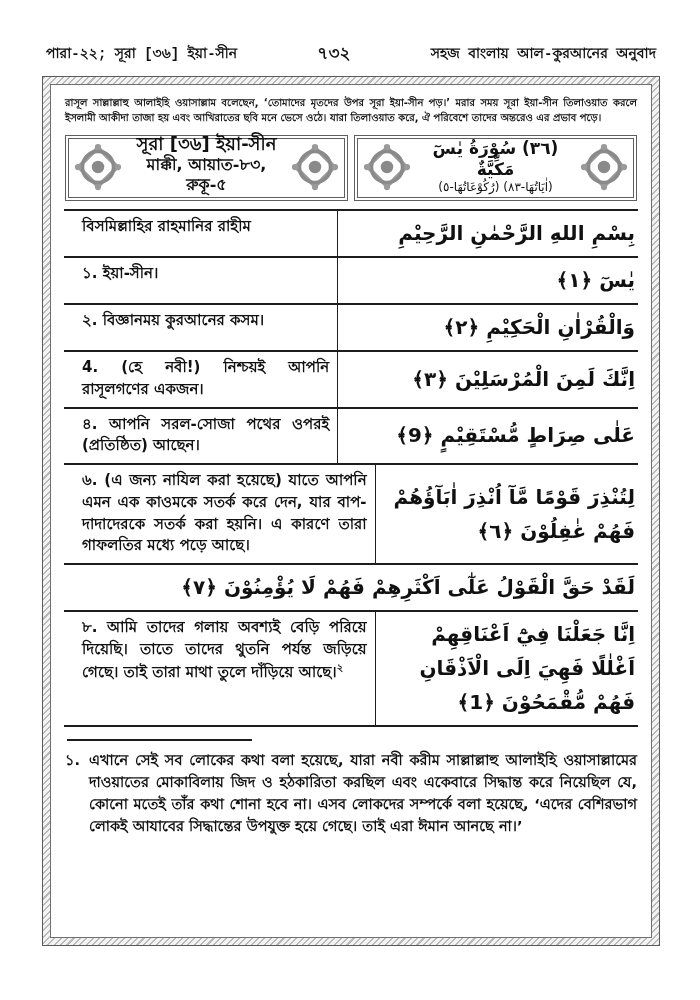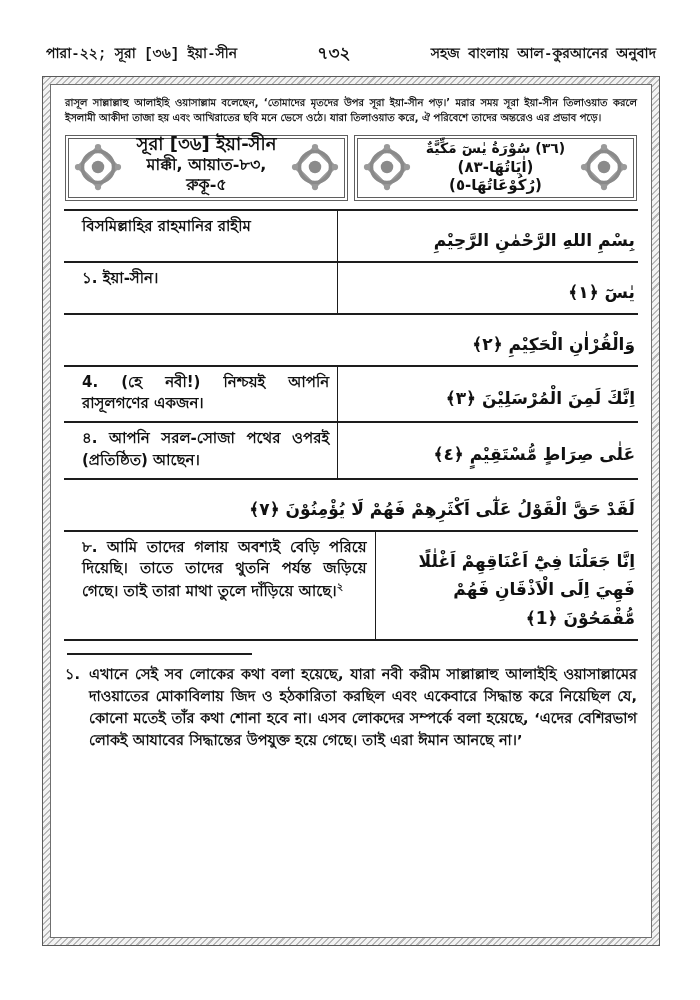--- a/index.html
+++ b/index.html
@@ -47,40 +47,40 @@
   .surah-box {
     flex:1; box-sizing:border-box;
     border:4px double #5f5f5f;
     background:#fff;
     display:flex; align-items:flex-end; justify-content:space-between;
     height:66px; padding:2px 3px;
   }
   .surah-box .titles { flex:1; text-align:center; line-height:1.25; }
   .surah-box .t-main { font-size:18px; font-weight:bold; }
   .surah-box .t-sub { font-size:16px; font-weight:bold; }
-  .surah-box.ar .t-main { font-size:14px; font-weight:bold; direction:rtl; }
-  .surah-box.ar .t-sub { font-size:15px; font-weight:bold; direction:rtl; }
+  .surah-box.ar .t-main { font-size:17px; font-weight:bold; direction:rtl; }
+  .surah-box.ar .t-sub { font-size:12px; font-weight:normal; direction:rtl; }
   .ornament { flex:0 0 52px; height:56px; display:flex; align-items:center; justify-content:center; }
 
   
   .vtable { border-top:2px solid #1d1d1d; margin:0 1px; }
   .vrow { display:flex; align-items:stretch; border-bottom:2px solid #1d1d1d; }
   .cell-bn {
     box-sizing:border-box; width:45%;
     border-right:1.5px solid #1d1d1d;
     padding:5px 8px 6px 2px;
     font-size:15px; line-height:1.45; text-align:justify;
     font-weight:600;
     margin-left:16px;
   }
   .cell-ar {
     box-sizing:border-box; flex:1;
-    padding:15px 3px 6px 6px;
+    padding:5px 3px 6px 6px;
     direction:rtl; text-align:right;
-    font-size:17px; font-weight:bold; line-height:1.7;
+    font-size:20px; font-weight:bold; line-height:1.7;
     display:flex; align-items:center; justify-content:flex-start;
   }
   .cell-ar span { width:100%; }
   .vrow.wide .cell-bn { width:51.5%; }
   .vrow .cell-bn sup { font-size:10px; font-weight:bold; }
 
   
   .fn-sep {
     width:185px; border-top:2px solid #1d1d1d;
     margin:12px 0 8px 4px;
@@ -181,40 +181,47 @@
         </div>
 
         <div class="vrow">
           <div class="cell-bn">১. ইয়া-সীন।</div>
           <div class="cell-ar">
               <span>يٰسٓ ﴿١﴾</span>
             </div>
         </div>
 
         <div class="vrow">
+          <div class="cell-bn">২. বিজ্ঞানময় কুরআনের কসম।</div>
           <div class="cell-ar">
               <span>وَالْقُرْاٰنِ الْحَكِيْمِ ﴿٢﴾</span>
             </div>
         </div>
 
         <div class="vrow">
           <div class="cell-bn">4. (হে নবী!) নিশ্চয়ই আপনি রাসূলগণের একজন।</div>
           <div class="cell-ar">
               <span>اِنَّكَ لَمِنَ الْمُرْسَلِيْنَ ﴿٣﴾</span>
             </div>
         </div>
 
         <div class="vrow">
           <div class="cell-bn">৪. আপনি সরল-সোজা পথের ওপরই (প্রতিষ্ঠিত) আছেন।</div>
           <div class="cell-ar">
-              <span>عَلٰى صِرَاطٍ مُّسْتَقِيْمٍ ﴿٤﴾</span>
-            </div>
-        </div>
-
-
+              <span>عَلٰى صِرَاطٍ مُّسْتَقِيْمٍ ﴿9﴾</span>
+            </div>
+        </div>
+
+
+        <div class="vrow wide">
+          <div class="cell-bn">৬. (এ জন্য নাযিল করা হয়েছে) যাতে আপনি এমন এক কাওমকে সতর্ক করে দেন, যার বাপ-দাদাদেরকে সতর্ক করা হয়নি। এ কারণে তারা গাফলতির মধ্যে পড়ে আছে।</div>
+          <div class="cell-ar">
+              <span>لِتُنْذِرَ قَوْمًا مَّآ اُنْذِرَ اٰبَآؤُهُمْ فَهُمْ غٰفِلُوْنَ ﴿٦﴾</span>
+            </div>
+        </div>
 
         <div class="vrow wide">
           <div class="cell-ar">
               <span>لَقَدْ حَقَّ الْقَوْلُ عَلٰٓى اَكْثَرِهِمْ فَهُمْ لَا يُؤْمِنُوْنَ ﴿٧﴾</span>
             </div>
         </div>
 
         <div class="vrow wide">
           <div class="cell-bn"><span>৮. আমি তাদের গলায় অবশ্যই বেড়ি পরিয়ে দিয়েছি। তাতে তাদের থুতনি পর্যন্ত জড়িয়ে গেছে। তাই তারা মাথা তুলে দাঁড়িয়ে আছে।</span><sup>২</sup></div>
           <div class="cell-ar">

